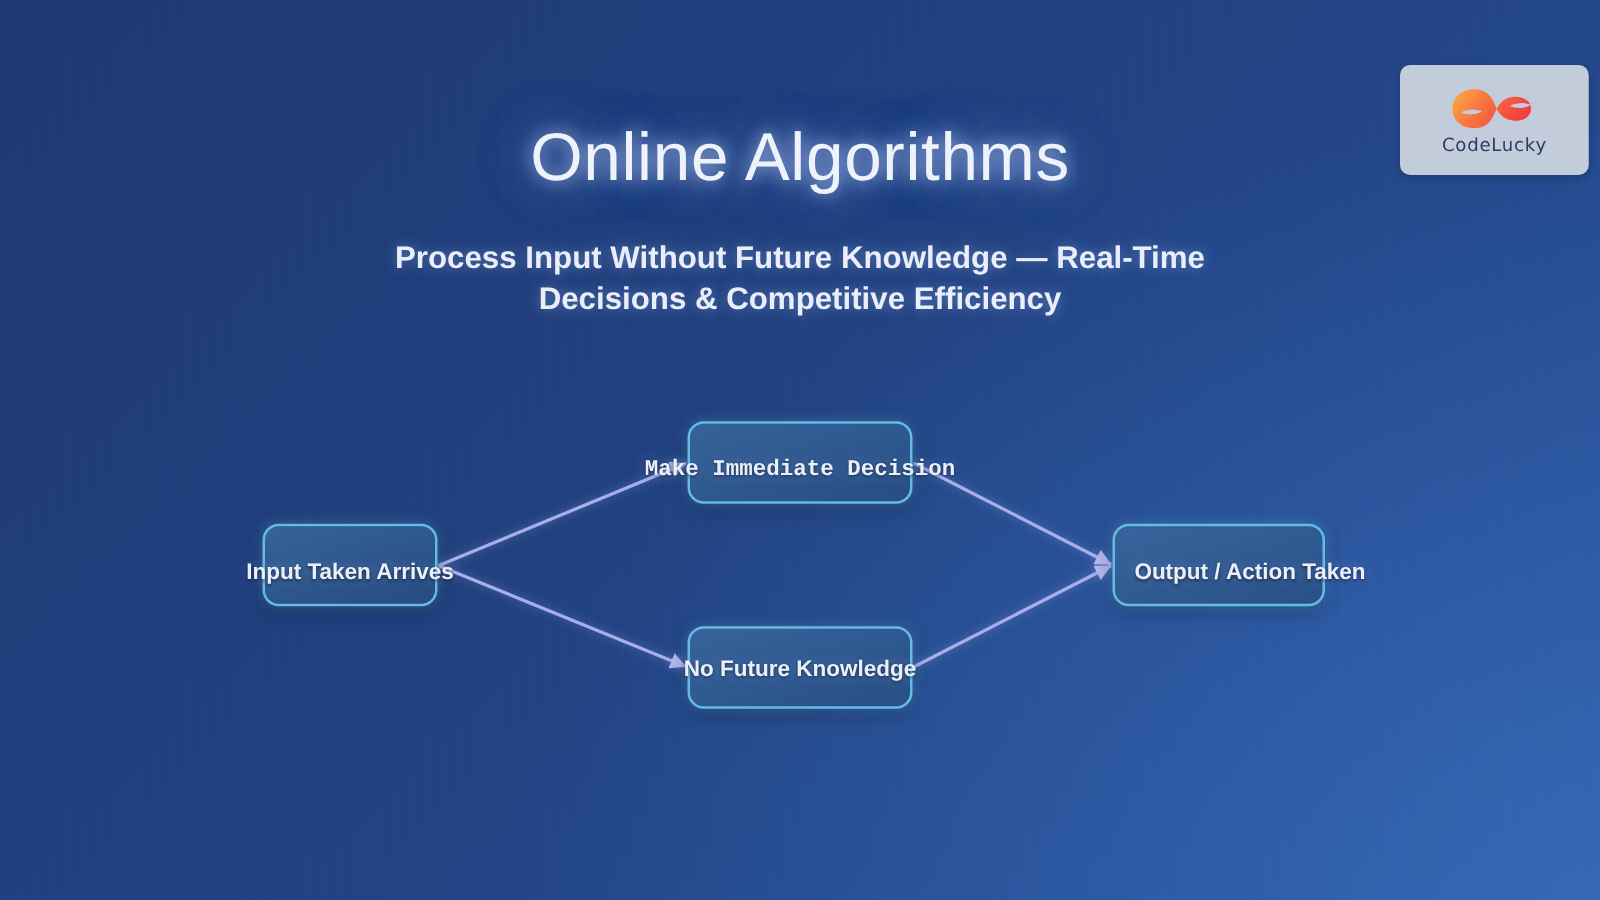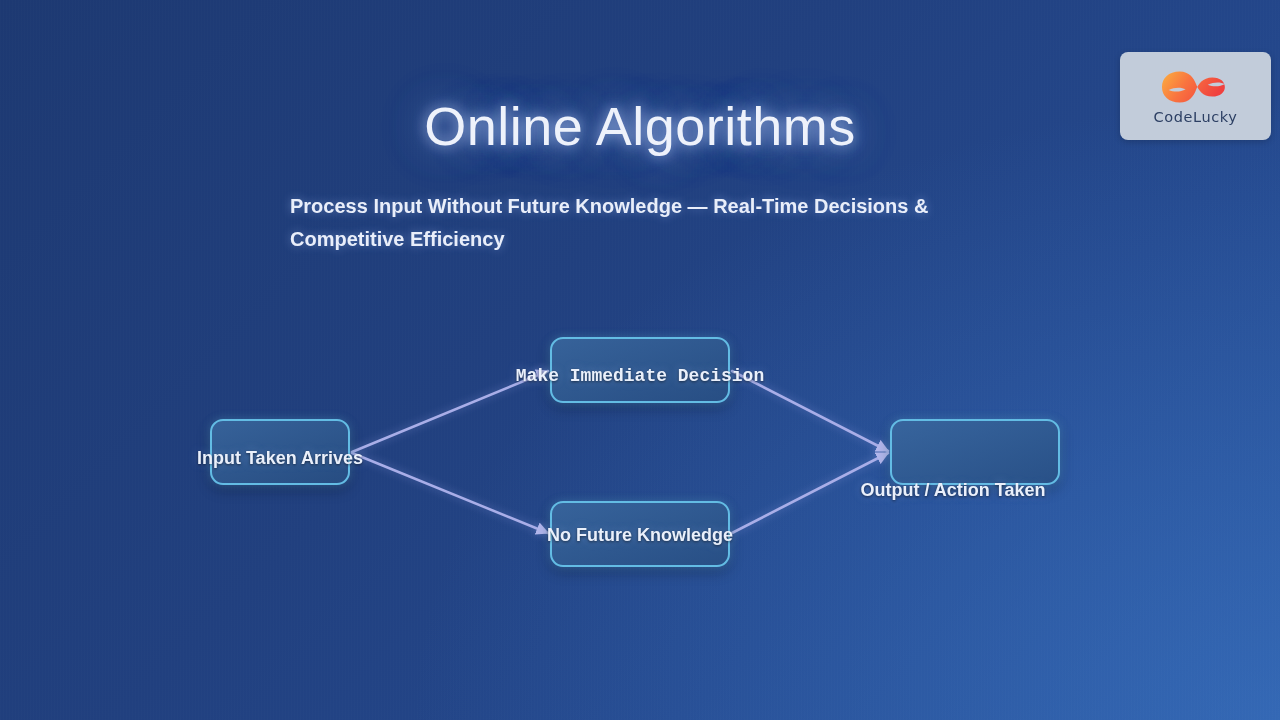--- a/index.html
+++ b/index.html
@@ -77,22 +77,22 @@
     text-shadow:
       0 0 14px rgba(190,210,255,0.85),
       0 0 34px rgba(150,185,255,0.55),
       0 0 60px rgba(120,165,255,0.30);
   }
   #subtitle {
     position: absolute;
     left: 290px;
     width: 700px;
     top: 190px;
-    text-align: left;
-    font-size: 20px;
+    text-align: center;
+    font-size: 25px;
     line-height: 33px;
     font-weight: bold;
     color: #e9eefa;
     text-shadow: 0 0 10px rgba(170,200,255,0.45);
   }
 
   
   #diagram {
     position: absolute;
     inset: 0;
@@ -181,16 +181,16 @@
     <div class="node" id="node-input"></div>
     <div class="node-label" style="left:280px; top:458px;">Input Taken Arrives</div>
 
     <div class="node" id="node-decision"></div>
     <div class="node-label" style="left:640px; top:376px;font-family:Liberation Mono, monospace;">Make Immediate Decision</div>
 
     <div class="node" id="node-nofuture"></div>
     <div class="node-label" style="left:640px; top:535px;">No Future Knowledge</div>
 
     <div class="node" id="node-output"></div>
-    <div class="node-label" style="left:953px; top:458px;margin-top:32px;">Output / Action Taken</div>
+    <div class="node-label" style="left:1000px; top:458px;">Output / Action Taken</div>
 
   </div>
 </div>
 
 </body></html>

